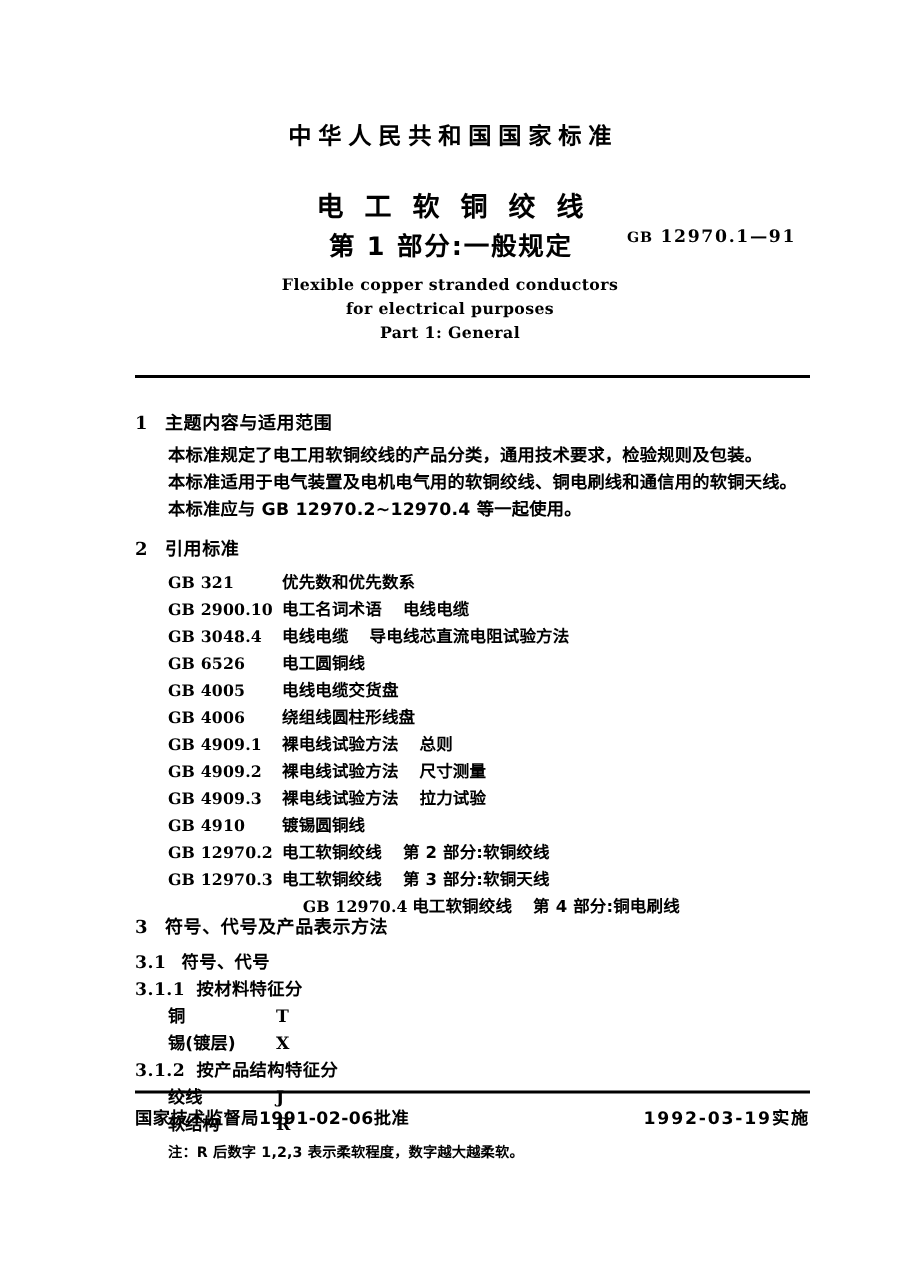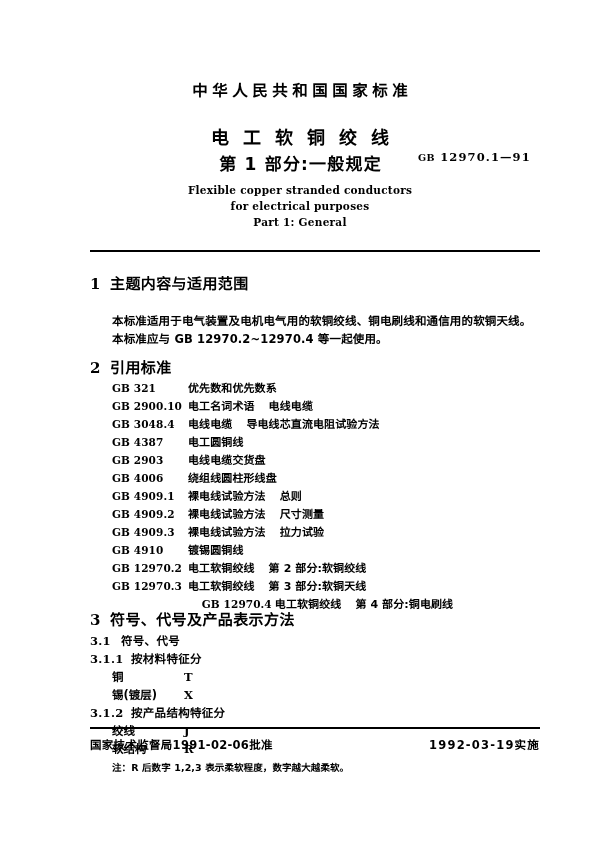--- a/index.html
+++ b/index.html
@@ -102,21 +102,21 @@
   .rule-bottom { top: 727px; height: 1.6px; }
 
   
   .body-block {
     position: absolute;
     left: 90px;
     width: 450px;
   }
 
   .h-sec {
-    font-size: 15px;
+    font-size: 12px;
     font-weight: bold;
     letter-spacing: 0.4px;
     white-space: nowrap;
   }
   .h-sec .num {
     display: inline-block;
     width: 20px;
     font-family: "DejaVu Serif", "Liberation Serif", serif;
   }
 
@@ -219,41 +219,42 @@
   <div class="title-en title-en-2">for electrical purposes</div>
   <div class="title-en title-en-3">Part 1: General</div>
 
   <div class="rule rule-top"></div>
   <div class="rule rule-bottom"></div>
 
   <div class="body-block h-sec" style="top:272px;">
     <span class="num">1</span><span>主题内容与适用范围</span>
   </div>
 
+  <div class="body-block para" style="left:112px; width:428px; top:294px;">本标准规定了电工用软铜绞线的产品分类，通用技术要求，检验规则及包装。</div>
   <div class="body-block para" style="left:112px; width:428px; top:312px;">本标准适用于电气装置及电机电气用的软铜绞线、铜电刷线和通信用的软铜天线。</div>
   <div class="body-block para" style="left:112px; width:428px; top:330px;">本标准应与 GB 12970.2~12970.4 等一起使用。</div>
 
   <div class="body-block h-sec" style="top:356px;">
     <span class="num">2</span><span>引用标准</span>
   </div>
 
   <div class="body-block ref-line" style="left:112px; width:428px; top:379px;">
     <span class="code">GB 321</span><span>优先数和优先数系</span><span class="t2"></span>
   </div>
   <div class="body-block ref-line" style="left:112px; width:428px; top:397px;">
     <span class="code">GB 2900.10</span><span>电工名词术语</span><span class="t2">电线电缆</span>
   </div>
   <div class="body-block ref-line" style="left:112px; width:428px; top:415px;">
     <span class="code">GB 3048.4</span><span>电线电缆</span><span class="t2">导电线芯直流电阻试验方法</span>
   </div>
   <div class="body-block ref-line" style="left:112px; width:428px; top:433px;">
-    <span class="code">GB 4387</span><span>电工圆铜线</span><span class="t2"></span>
+    <span class="code">GB 6526</span><span>电工圆铜线</span><span class="t2"></span>
   </div>
   <div class="body-block ref-line" style="left:112px; width:428px; top:451px;">
-    <span class="code">GB 2903</span><span>电线电缆交货盘</span><span class="t2"></span>
+    <span class="code">GB 4005</span><span>电线电缆交货盘</span><span class="t2"></span>
   </div>
   <div class="body-block ref-line" style="left:112px; width:428px; top:469px;">
     <span class="code">GB 4006</span><span>绕组线圆柱形线盘</span><span class="t2"></span>
   </div>
   <div class="body-block ref-line" style="left:112px; width:428px; top:487px;">
     <span class="code">GB 4909.1</span><span>裸电线试验方法</span><span class="t2">总则</span>
   </div>
   <div class="body-block ref-line" style="left:112px; width:428px; top:505px;">
     <span class="code">GB 4909.2</span><span>裸电线试验方法</span><span class="t2">尺寸测量</span>
   </div>

